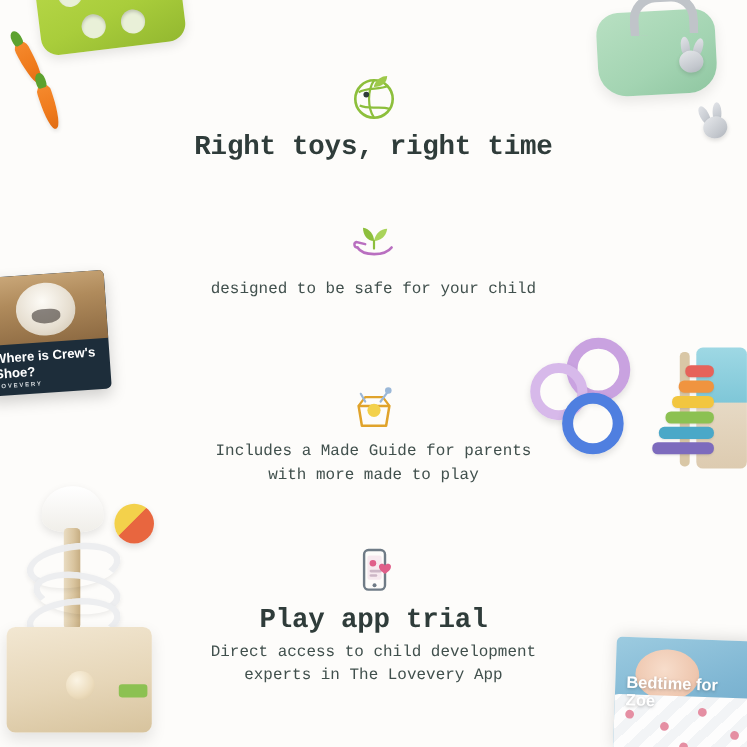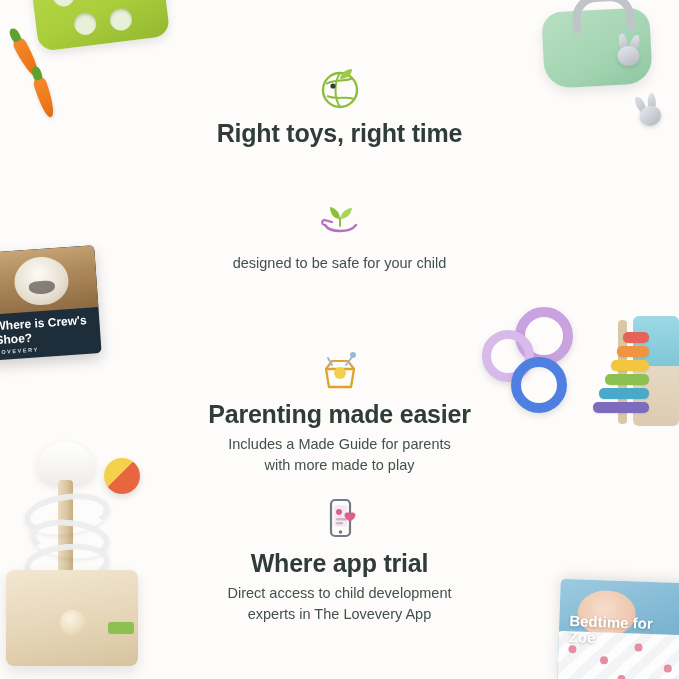--- a/index.html
+++ b/index.html
@@ -27,20 +27,21 @@
     left: 0;
     top: 0;
     width: 679px;
     height: 679px;
     z-index: 5;
   }
   .feature {
     position: absolute;
     width: 679px;
     text-align: center;
+    font-family: Liberation Mono, monospace;
   }
   .feature .icon-wrap {
     display: block;
     margin: 0 auto 6px auto;
     width: 56px;
     height: 52px;
   }
   .feature h2 {
     margin: 0 0 5px 0;
     font-size: 25px;
@@ -428,36 +429,35 @@
       <span class="icon-wrap">
         <svg viewBox="0 0 56 52" width="56" height="52" aria-hidden="true">
           <path d="M14 26 L42 26 L39 44 L17 44 Z" fill="none" stroke="#e0a32b" stroke-width="2.3" stroke-linejoin="round"></path>
           <path d="M14 26 L20 18 L36 18 L42 26" fill="none" stroke="#e0a32b" stroke-width="2.1" stroke-linejoin="round"></path>
           <circle cx="28" cy="30" r="6" fill="#f3d14b"></circle>
           <path d="M34 22 L40 14" stroke="#9bb8d8" stroke-width="2" stroke-linecap="round"></path>
           <circle cx="41" cy="12" r="3" fill="#9bb8d8"></circle>
           <path d="M20 22 L16 15" stroke="#9bb8d8" stroke-width="2" stroke-linecap="round"></path>
         </svg>
       </span>
-      <h2>Parenting made easier</h2>
       <p>Includes a Made Guide for parents</p>
       <p>with more made to play</p>
     </div>
 
     <div class="feature f4">
       <span class="icon-wrap">
         <svg viewBox="0 0 56 52" width="56" height="52" aria-hidden="true">
           <rect x="19" y="8" width="19" height="36" rx="4" fill="none" stroke="#6f7b86" stroke-width="2.2"></rect>
           <rect x="22" y="13" width="13" height="22" rx="2" fill="#f7e9ef"></rect>
           <circle cx="28.5" cy="40" r="1.8" fill="#6f7b86"></circle>
           <circle cx="27" cy="20" r="3" fill="#e05f8a"></circle>
           <rect x="24" y="26" width="11" height="2.4" rx="1.2" fill="#cdb6c6"></rect>
           <rect x="24" y="30" width="7" height="2.4" rx="1.2" fill="#cdb6c6"></rect>
           <path d="M38 22 c2-3 7-1 5 3 c-1.2 2.4-5 4.6-5 4.6 s-3.8-2.2-5-4.6 c-2-4 3-6 5-3 Z" fill="#e05f8a"></path>
         </svg>
       </span>
-      <h2>Where app trial</h2>
+      <h2>Play app trial</h2>
       <p>Direct access to child development</p>
       <p>experts in The Lovevery App</p>
     </div>
 
   </div>
 </div>
 
 </body></html>

